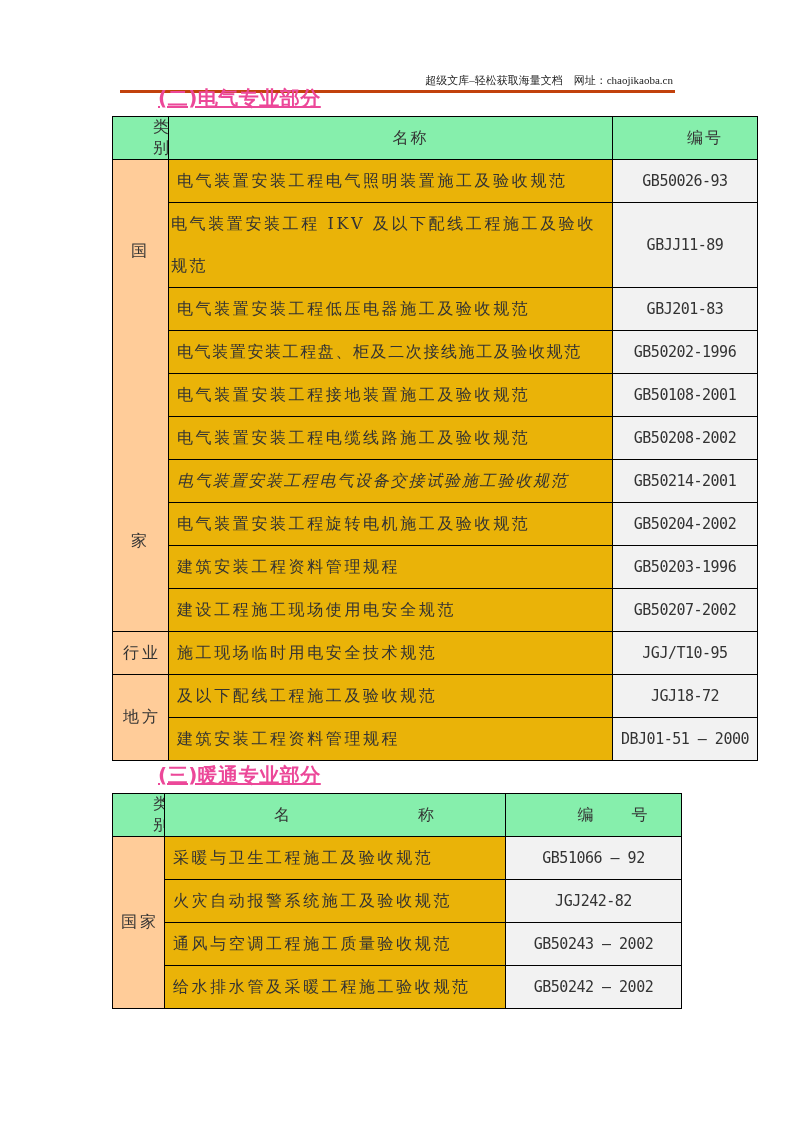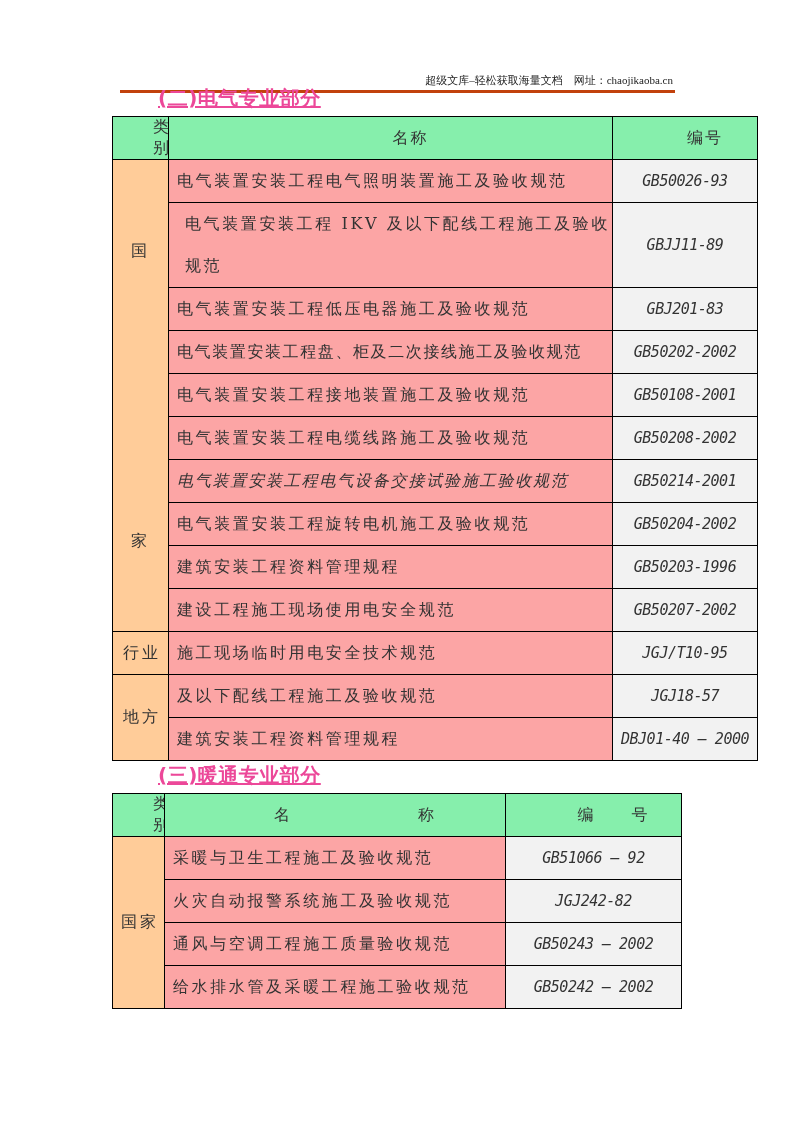--- a/index.html
+++ b/index.html
@@ -27,27 +27,27 @@
     table.std td, table.std th {
       border: 1px solid #000; padding: 0; font-weight: normal;
       font-size: 16px; color: #333; overflow: hidden;
     }
     table.std th { background: #86efac; text-align: center; letter-spacing: 2px; padding-left: 40px; }
     table.std td.cat {
       background: #ffcc99; text-align: center; vertical-align: middle;
       letter-spacing: 3px; padding-left: 3px;
     }
     table.std td.name {
-      background: #fca5a5; text-align: left; padding-left: 8px; letter-spacing: 2.6px;
+      background: #eab308; text-align: left; padding-left: 8px; letter-spacing: 2.6px;
       line-height: 42px; white-space: nowrap;
     }
-    table.std td.name.wrap { white-space: normal; line-height: 42px; padding-left: 16px; }
+    table.std td.name.wrap { white-space: normal; line-height: 42px; padding-left: 2px; }
     table.std td.code {
       background: #f2f2f2; text-align: center; font-family: "DejaVu Sans Mono", "Liberation Mono", monospace;
-      font-size: 15px; letter-spacing: -0.5px; white-space: nowrap; font-style: italic;
+      font-size: 15px; letter-spacing: -0.5px; white-space: nowrap;
     }
   </style>
 </head>
 <body>
 
 <div class="page-header">
   <span class="hd-text">超级文库–轻松获取海量文档    网址：chaojikaoba.cn</span>
 </div>
 
 <div class="section-title" style="left:158px; top:85px;">(二)电气专业部分</div>
@@ -77,21 +77,21 @@
   <tr style="height:84px">
     <td class="name wrap">电气装置安装工程 IKV 及以下配线工程施工及验收规范</td>
     <td class="code">GBJJ11-89</td>
   </tr>
   <tr style="height:43px">
     <td class="name">电气装置安装工程低压电器施工及验收规范</td>
     <td class="code">GBJ201-83</td>
   </tr>
   <tr style="height:42px">
     <td class="name" style="letter-spacing:1.6px;">电气装置安装工程盘、柜及二次接线施工及验收规范</td>
-    <td class="code">GB50202-2002</td>
+    <td class="code">GB50202-1996</td>
   </tr>
   <tr style="height:42px">
     <td class="name">电气装置安装工程接地装置施工及验收规范</td>
     <td class="code">GB50108-2001</td>
   </tr>
   <tr style="height:43px">
     <td class="name">电气装置安装工程电缆线路施工及验收规范</td>
     <td class="code">GB50208-2002</td>
   </tr>
   <tr style="height:42px">
@@ -111,25 +111,25 @@
     <td class="code">GB50207-2002</td>
   </tr>
   <tr style="height:43px">
     <td class="cat">行业</td>
     <td class="name">施工现场临时用电安全技术规范</td>
     <td class="code">JGJ/T10-95</td>
   </tr>
   <tr style="height:42px">
     <td class="cat" rowspan="2">地方</td>
     <td class="name">及以下配线工程施工及验收规范</td>
-    <td class="code">JGJ18-57</td>
+    <td class="code">JGJ18-72</td>
   </tr>
   <tr style="height:42px">
     <td class="name">建筑安装工程资料管理规程</td>
-    <td class="code">DBJ01-40 – 2000</td>
+    <td class="code">DBJ01-51 – 2000</td>
   </tr>
 </tbody>
   </table>
 
 <div class="section-title" style="left:158px; top:762px;">(三)暖通专业部分</div>
 
 <table class="std" style="left:112px; top:793px; width:569px;">
   <colgroup>
     <col style="width:52px">
     <col style="width:341px">

